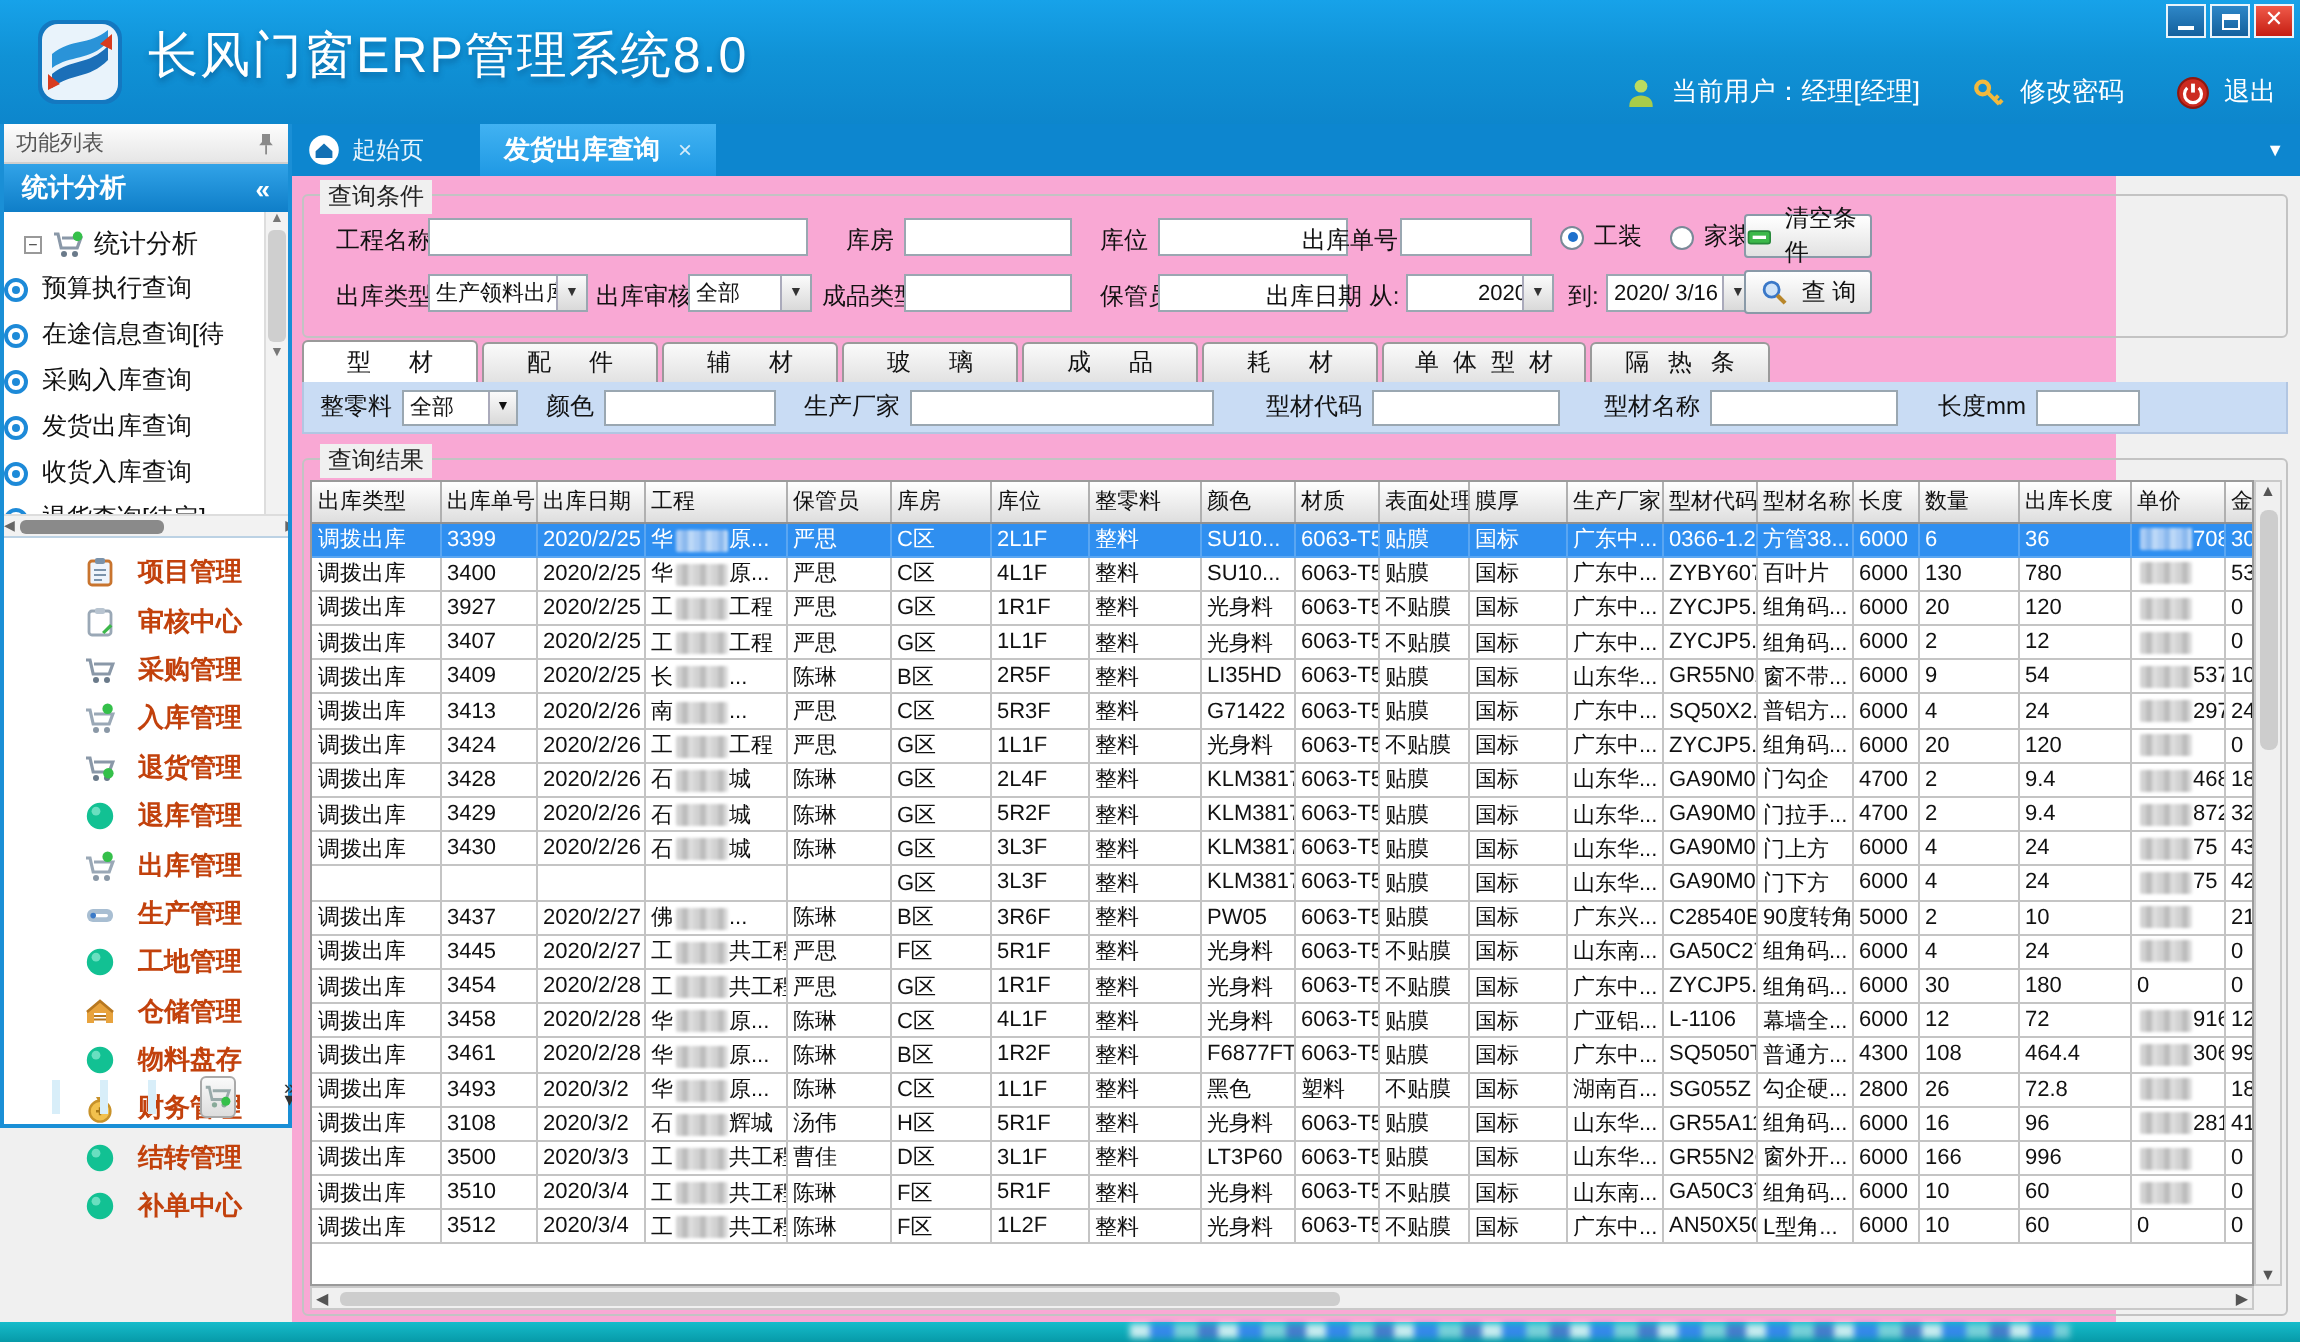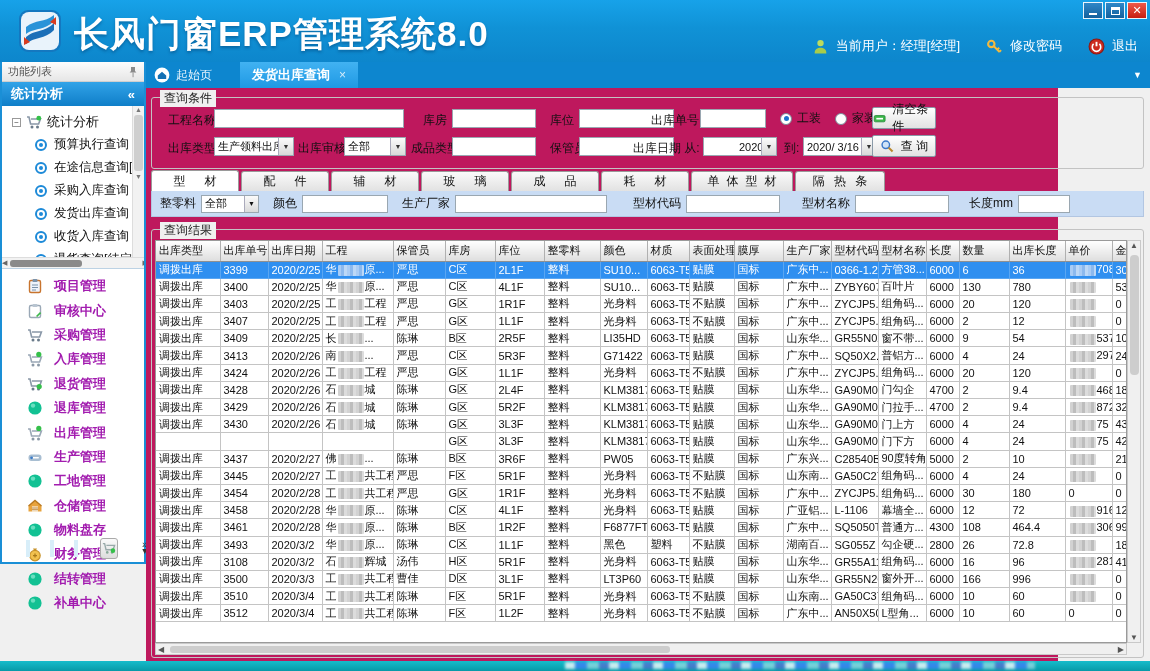--- a/index.html
+++ b/index.html
@@ -3,21 +3,21 @@
 <meta charset="utf-8">
 <style>
   * { margin:0; padding:0; box-sizing:border-box; }
   html,body { width:1150px; height:671px; overflow:hidden; }
   body { position:relative; font-family:"Liberation Sans","DejaVu Sans",sans-serif; background:#f0f0f0; font-size:12px; color:#111; }
 
   
   .titlebar { position:absolute; left:0; top:0; width:1150px; height:62px;
     background:linear-gradient(#17a2e9 0%, #1092d6 45%, #0d86cc 100%); }
   .logo { position:absolute; left:16px; top:7px; width:48px; height:48px; }
-  .app-title { position:absolute; left:74px; top:11px; font-size:35px; font-weight:bold; color:#fff;
+  .app-title { position:absolute; left:74px; top:11px; font-size:25px; font-weight:normal; color:#fff;
     letter-spacing:1px; text-shadow:0 2px 3px rgba(0,60,110,.45); white-space:nowrap; }
   .win-controls { position:absolute; right:3px; top:2px; display:flex; gap:2px; }
   .win-btn { width:20px; height:17px; display:flex; align-items:center; justify-content:center;
     border:1px solid #e9f4fb; background:linear-gradient(#2e87c8,#14619d); color:#fff; font-size:10px; line-height:1; cursor:pointer; }
   .win-btn.close { background:linear-gradient(#ef5a4a,#c61e12); font-weight:bold; font-size:11px; }
   .min-glyph { display:block; width:8px; height:2px; background:#fff; margin-top:7px; }
   .max-glyph { display:block; width:9px; height:8px; border:1.5px solid #fff; border-top-width:3px; }
   .user-bar { position:absolute; right:12px; top:37px; display:flex; align-items:center; gap:7px; color:#fff; font-size:13px; white-space:nowrap; }
   .user-bar .gap { width:12px; }
   .ubar-ic { width:17px; height:17px; flex:0 0 17px; }
@@ -37,38 +37,38 @@
   .func-bar { height:20px; background:linear-gradient(#fdfdfd,#e6e6e6); border-bottom:1px solid #cfcfcf;
     color:#555; font-size:11px; display:flex; align-items:center; justify-content:space-between; padding:0 6px; }
   .pin-ic { width:10px; height:12px; }
   .section-bar { height:24px; background:linear-gradient(#31a3e8,#0f7ec8); color:#fff; font-size:13px; font-weight:bold;
     display:flex; align-items:center; justify-content:space-between; padding:0 9px; cursor:pointer; }
   .collapse-glyph { font-size:13px; font-weight:bold; }
   .tree { position:relative; height:163px; background:#fff; border-bottom:1px solid #bcd2e4; overflow:hidden; }
   .tree-root { display:flex; align-items:center; gap:5px; padding:7px 0 2px 10px; font-size:13px; white-space:nowrap; cursor:pointer; }
   .expander { width:9px; height:9px; border:1px solid #999; background:#fff; font-size:8px; line-height:7px; text-align:center; color:#444; flex:0 0 9px; }
   .tree-root .ic { width:16px; height:16px; flex:0 0 16px; }
-  .tree-item { display:flex; align-items:center; gap:7px; height:23px; padding-left:33px; font-size:12.5px; white-space:nowrap; cursor:pointer; }
+  .tree-item { display:flex; align-items:center; gap:7px; height:23px; font-size:12.5px; white-space:nowrap; cursor:pointer; }
   .dot-ic { width:12px; height:12px; flex:0 0 12px; border-radius:50%; border:2px solid #1d8ad8; background:#fff; position:relative; }
   .dot-ic::after { content:""; position:absolute; left:2px; top:2px; width:4px; height:4px; border-radius:50%; background:#1d8ad8; }
   .tree-vscroll { position:absolute; right:0; top:0; width:12px; height:152px; background:#f2f2f2; border-left:1px solid #ddd; font-size:7px; color:#777; text-align:center; }
   .tree-vscroll .thumb { margin:2px 1px; height:56px; background:#cfcfcf; border-radius:3px; }
   .tree-hscroll { position:absolute; left:0; bottom:0; width:146px; height:11px; background:#f2f2f2; border-top:1px solid #ddd;
     display:flex; align-items:center; font-size:7px; color:#666; }
   .tree-hscroll .thumb { height:7px; width:72px; background:#8a8a8a; border-radius:3px; margin:0 3px; }
   .menu { padding-top:5px; }
-  .menu-item { height:24.4px; display:flex; align-items:center; gap:11px; padding-left:25px; font-size:13px; font-weight:bold; color:#a21caf; cursor:pointer; white-space:nowrap; }
+  .menu-item { height:24.4px; display:flex; align-items:center; gap:11px; padding-left:40px; font-size:13px; font-weight:bold; color:#c2410c; cursor:pointer; white-space:nowrap; }
   .menu-item .ic { width:16px; height:16px; flex:0 0 16px; }
   .quick-bar { position:absolute; left:0; bottom:3px; width:142px; height:22px; display:flex; align-items:center; gap:24px; padding-left:26px; }
   .qc { width:13px; height:13px; border-radius:50%; background:radial-gradient(circle at 35% 30%, #7fe6cc, #12c193 60%, #08a87e); box-shadow:0 0 0 2px #d8eef9; cursor:pointer; }
   .cart-btn { width:28px; height:21px; border:1px solid #aaa; border-radius:3px; background:linear-gradient(#fafafa,#ddd); display:flex; align-items:center; justify-content:center; cursor:pointer; }
   .more-glyph { font-size:10px; color:#333; line-height:6px; text-align:center; cursor:pointer; }
 
   
-  .main { position:absolute; left:146px; top:88px; width:912px; height:573px; background:#be185d; }
+  .main { position:absolute; left:146px; top:88px; width:912px; height:573px; background:#f9a8d4; }
   .groupbox { position:absolute; border:1px solid #c3c3c3; border-radius:3px; }
   .gb-label { position:absolute; top:-8px; left:8px; background:#f0f0f0; padding:0 4px; font-size:12px; color:#222; }
 
   #gb-query { left:5px; top:9px; width:993px; height:72px; }
   .q-label { position:absolute; font-size:12px; color:#111; white-space:nowrap; }
   .q-input { position:absolute; height:19px; border:1px solid #9aa7b1; background:#fff; font-size:11px; padding:0 3px; font-family:inherit; }
   .sel { position:absolute; height:19px; border:1px solid #9aa7b1; background:#fff; display:flex; align-items:center; cursor:pointer; }
   .sel .sel-txt { flex:1; font-size:11px; padding:0 3px; white-space:nowrap; overflow:hidden; }
   .sel .sel-arrow { width:15px; height:100%; border-left:1px solid #aab; background:linear-gradient(#fbfbfb,#d9d9d9); font-size:7px; color:#333; display:flex; align-items:center; justify-content:center; }
   .radio-grp { position:absolute; display:flex; align-items:center; gap:5px; font-size:12px; }
@@ -568,21 +568,21 @@
               <td>ZYBY607</td>
               <td>百叶片</td>
               <td>6000</td>
               <td>130</td>
               <td>780</td>
               <td><span class="blur"></span></td>
               <td>535</td>
             </tr>
             <tr>
               <td>调拨出库</td>
-              <td>3403</td>
+              <td>3927</td>
               <td>2020/2/25</td>
               <td>工<span class="blur"></span>工程</td>
               <td>严思</td>
               <td>G区</td>
               <td>1R1F</td>
               <td>整料</td>
               <td>光身料</td>
               <td>6063-T5</td>
               <td>不贴膜</td>
               <td>国标</td>

